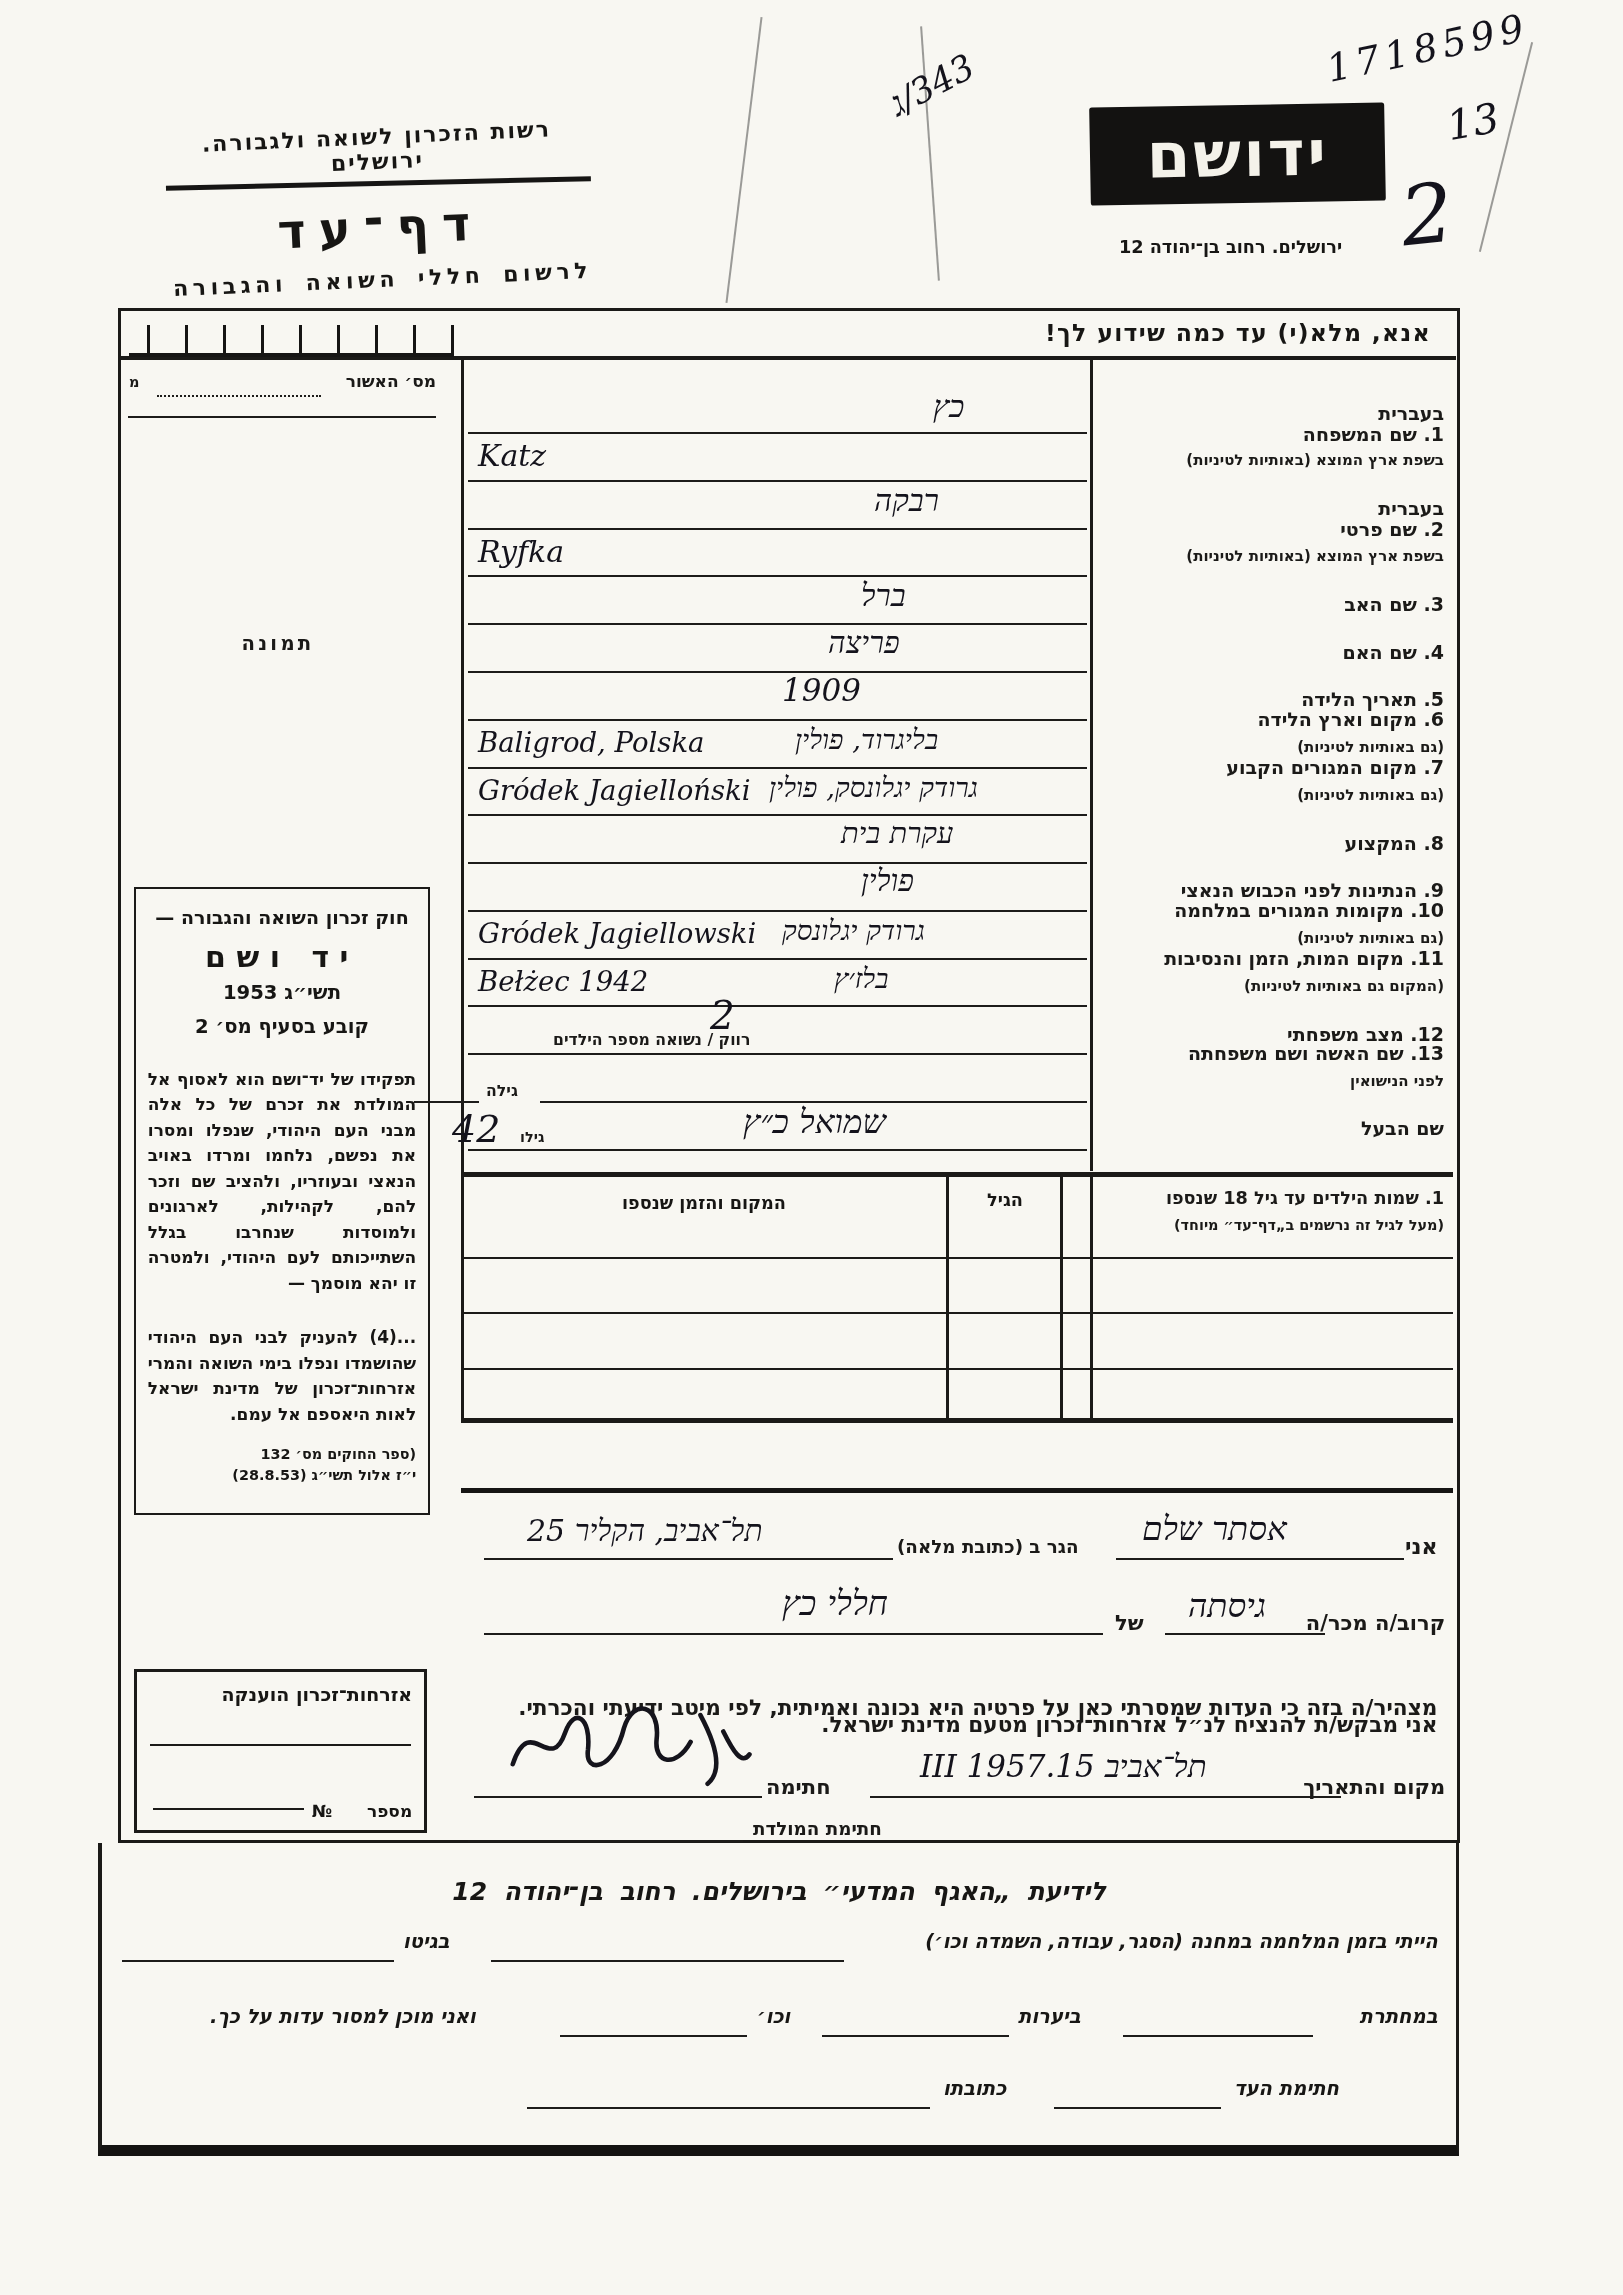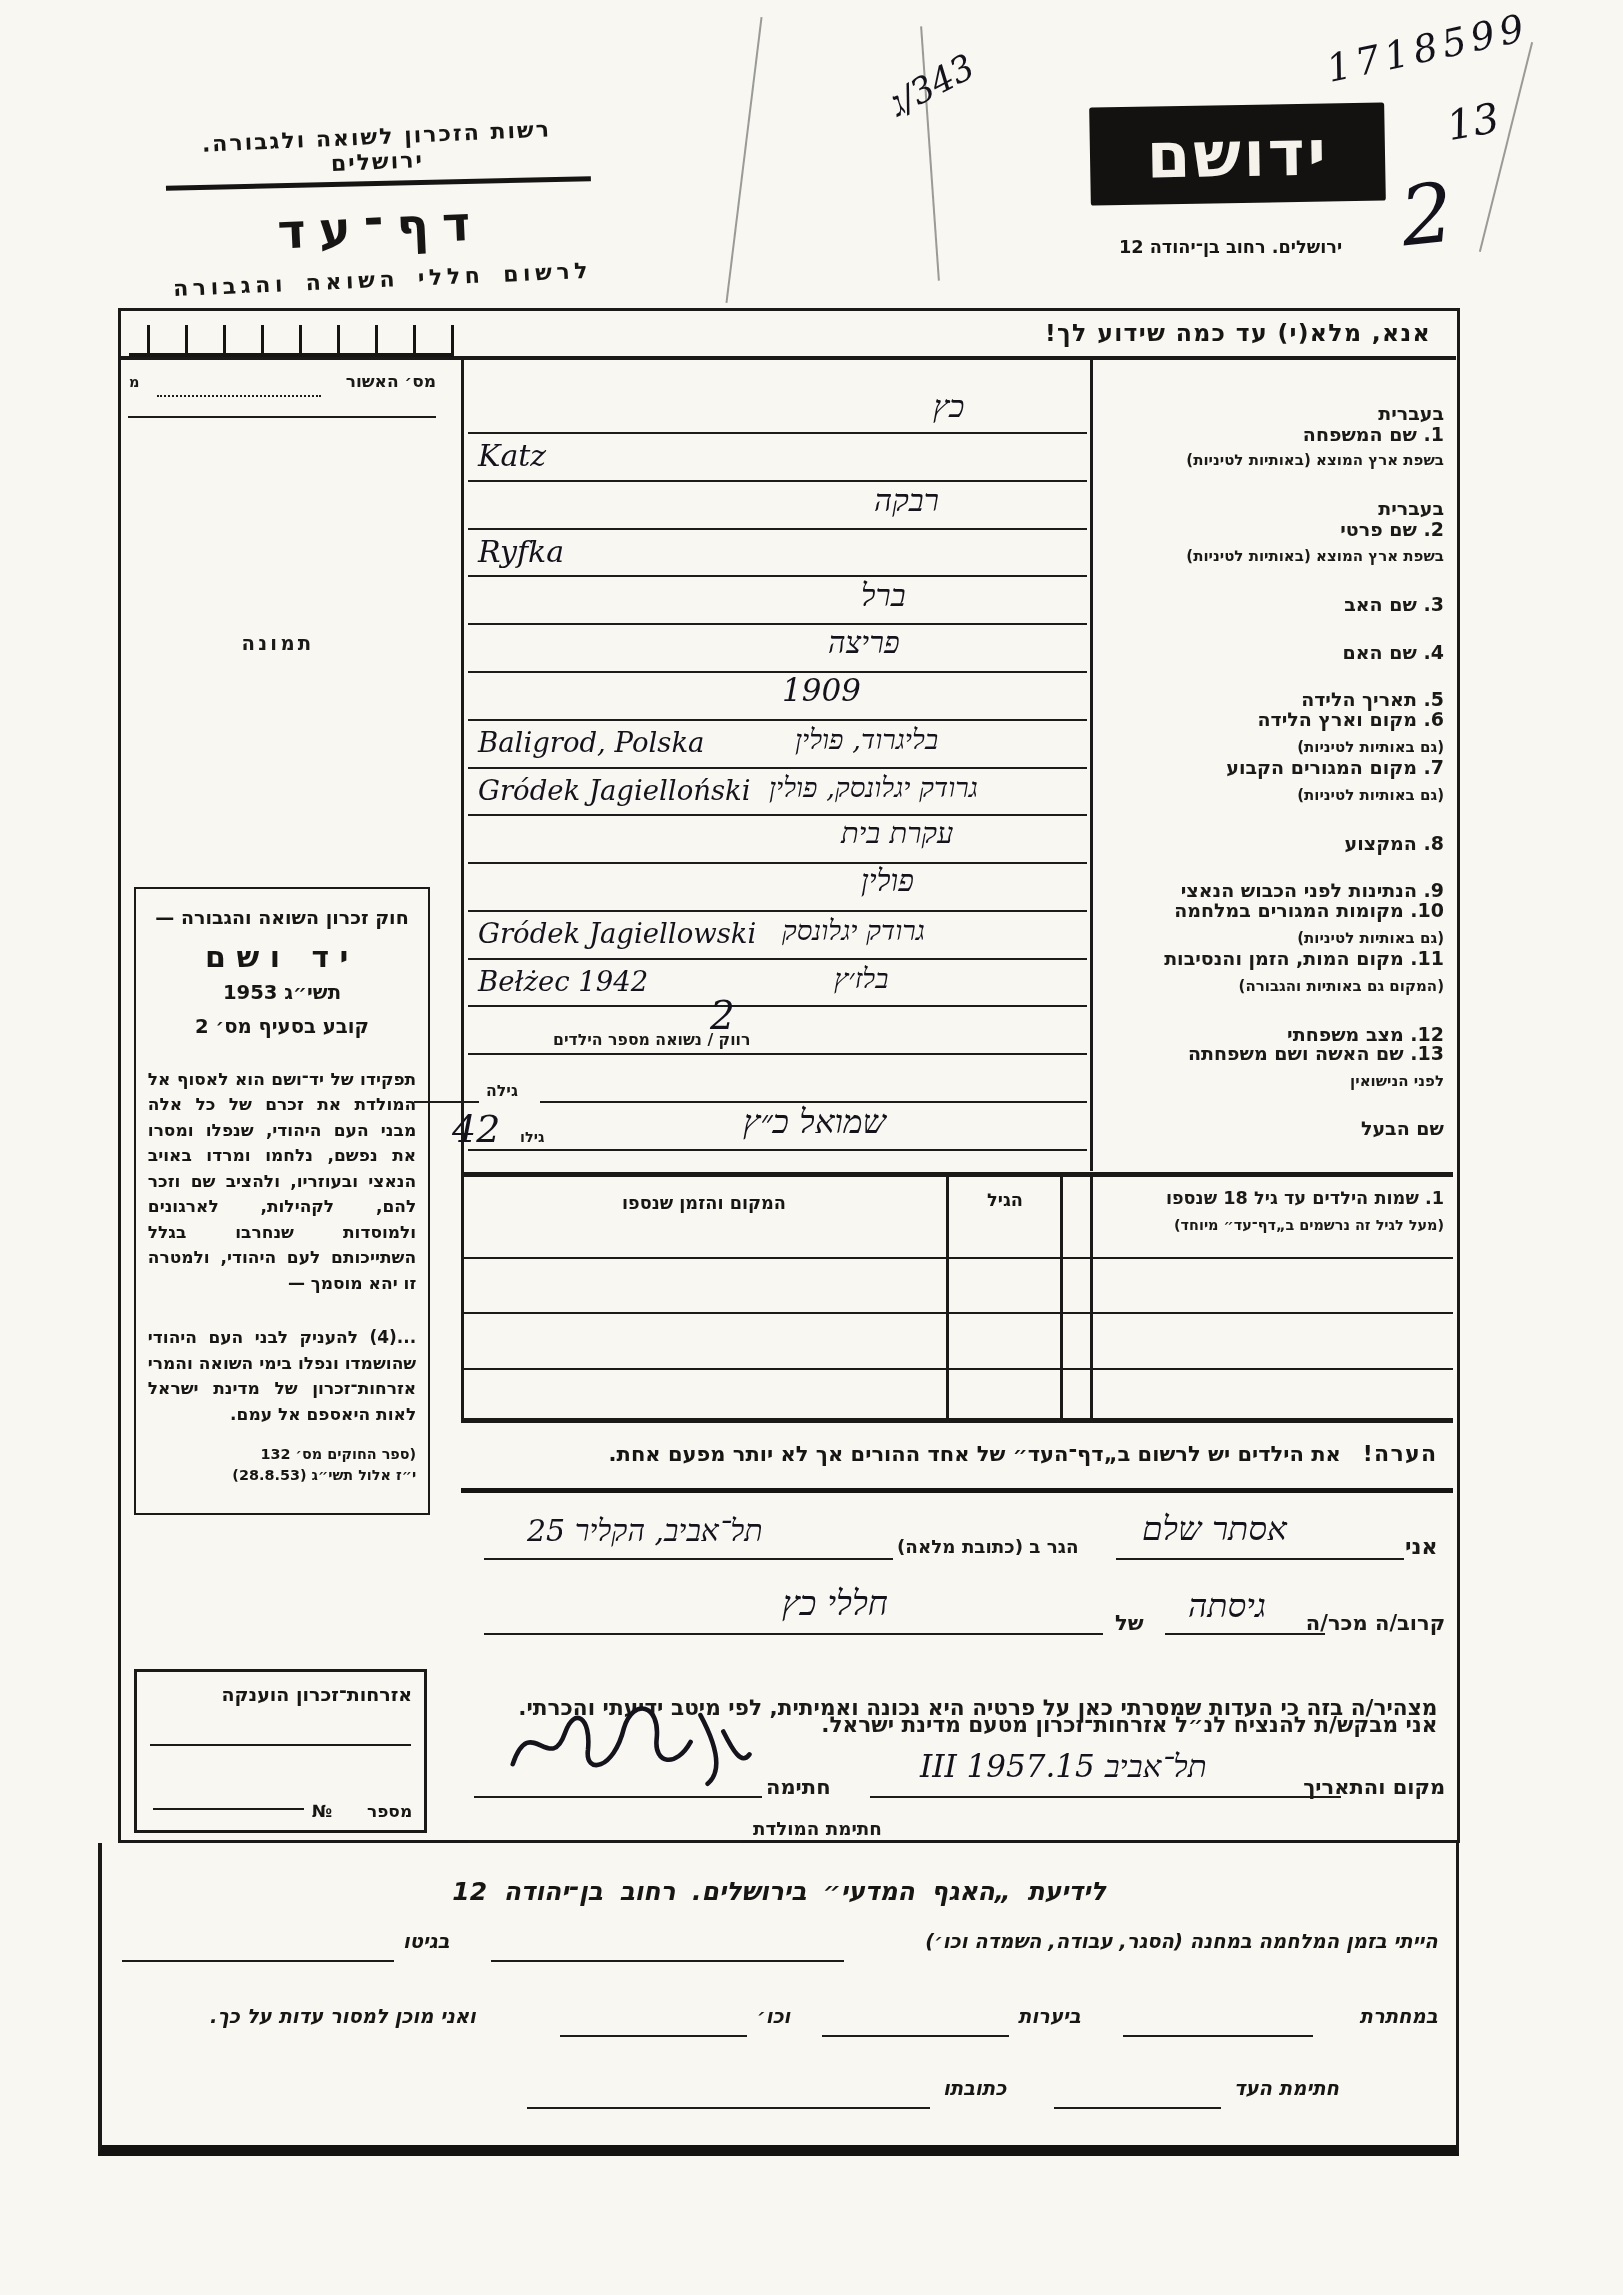--- a/index.html
+++ b/index.html
@@ -184,21 +184,21 @@
     <div class="aline" style="top:599px;"></div>
     <div class="abs hw" style="left:740px; top:552px; font-size:30px;">פולין</div>
 
     <div class="flabel" style="top:589px;">10. מקומות המגורים במלחמה</div>
     <div class="fsub" style="top:618px;">(גם באותיות לטיניות)</div>
     <div class="aline" style="top:647px;"></div>
     <div class="abs hw" style="left:661px; top:603px; font-size:27.5px;">גרודק יגלונסק</div>
     <div class="abs hw-lat" style="left:357px; top:606px; font-size:27.5px;">Gródek Jagiellowski</div>
 
     <div class="flabel" style="top:637px;">11. מקום המות, הזמן והנסיבות</div>
-    <div class="fsub" style="top:666px;">(המקום גם באותיות והגבורה)</div>
+    <div class="fsub" style="top:666px;">(המקום גם באותיות לטיניות)</div>
     <div class="aline" style="top:694px;"></div>
     <div class="abs hw" style="left:713px; top:651px; font-size:27.5px;">בלז׳ץ</div>
     <div class="abs hw-lat" style="left:357px; top:654px; font-size:27.5px;">Bełżec 1942</div>
 
     <div class="flabel" style="top:713px;">12. מצב משפחתי</div>
     <div class="aline" style="top:742px;"></div>
     <div class="abs print" style="left:432px; top:719px; font-size:15.7px;">רווק / נשואה   מספר הילדים</div>
     <div class="abs hw" style="left:589px; top:682px; font-size:39px;">2</div>
 
     <div class="flabel" style="top:732px;">13. שם האשה ושם משפחתה</div>
@@ -221,24 +221,20 @@
     <div class="flabel" style="top:877px; font-size:17.7px;">1. שמות הילדים עד גיל 18 שנספו</div>
     <div class="fsub" style="top:906px; font-size:14.4px;">(מעל לגיל זה נרשמים ב„דף־עד״ מיוחד)</div>
     <div class="tbl-h" style="left:367px; width:432px; top:882px;">המקום והזמן שנספו</div>
     <div class="tbl-h" style="left:835px; width:98px; top:879px;">הגיל</div>
 
     <div class="hrow" style="left:340px; top:946px; width:992px; height:2px;"></div>
     <div class="hrow" style="left:340px; top:1001px; width:992px; height:2px;"></div>
     <div class="hrow" style="left:340px; top:1057px; width:992px; height:2px;"></div>
     <div class="hrow" style="left:340px; top:1107px; width:992px; height:4.6px;"></div>
 
-    <div class="note-text">
-      <b>הערה!</b>&nbsp;&nbsp;
-      <span>את הילדים יש לרשום ב„דף־העד״ של אחד ההורים אך לא יותר מפעם אחת.</span>
-    </div>
     <div class="note-line" style="top:1177px;"></div>
 
     <div class="abs print" style="right:19.6px; top:1223px; font-size:22px;">אני</div>
     <div class="abs hw" style="left:1021px; top:1198px; font-size:33px;">אסתר שלם</div>
     <div class="uline" style="left:995px; width:288px; top:1247px;"></div>
     <div class="abs print" style="left:776px; top:1225px; font-size:18.3px;">הגר ב (כתובת מלאה)</div>
     <div class="abs hw" style="left:406px; top:1202px; font-size:30px;">תל־אביב, הקליר 25</div>
     <div class="uline" style="left:363px; width:409px; top:1247px;"></div>
 
     <div class="abs print" style="right:11.8px; top:1300px; font-size:21px;">קרוב/ה מכר/ה</div>

